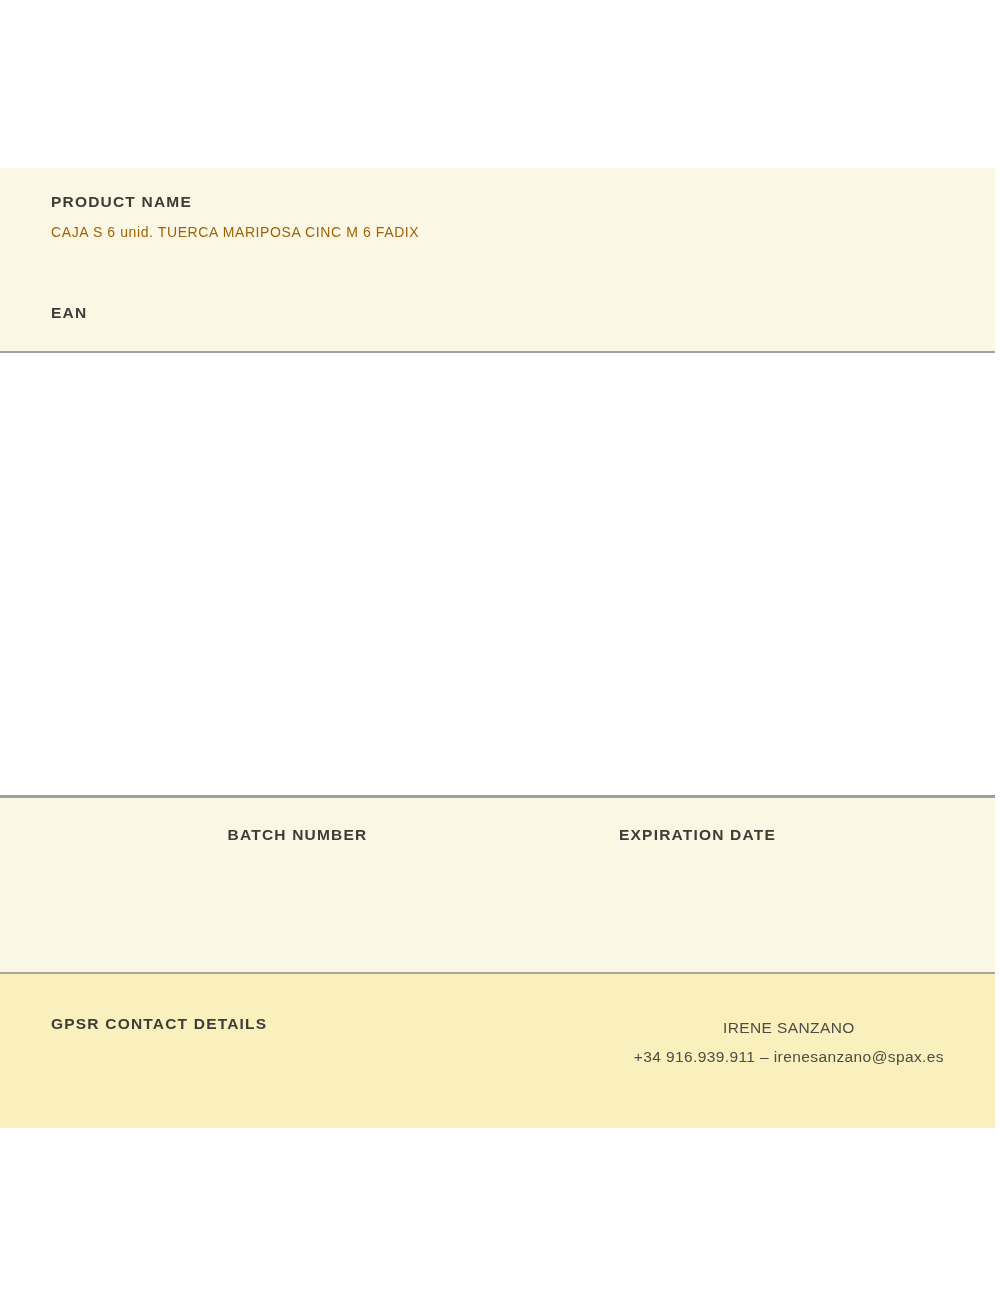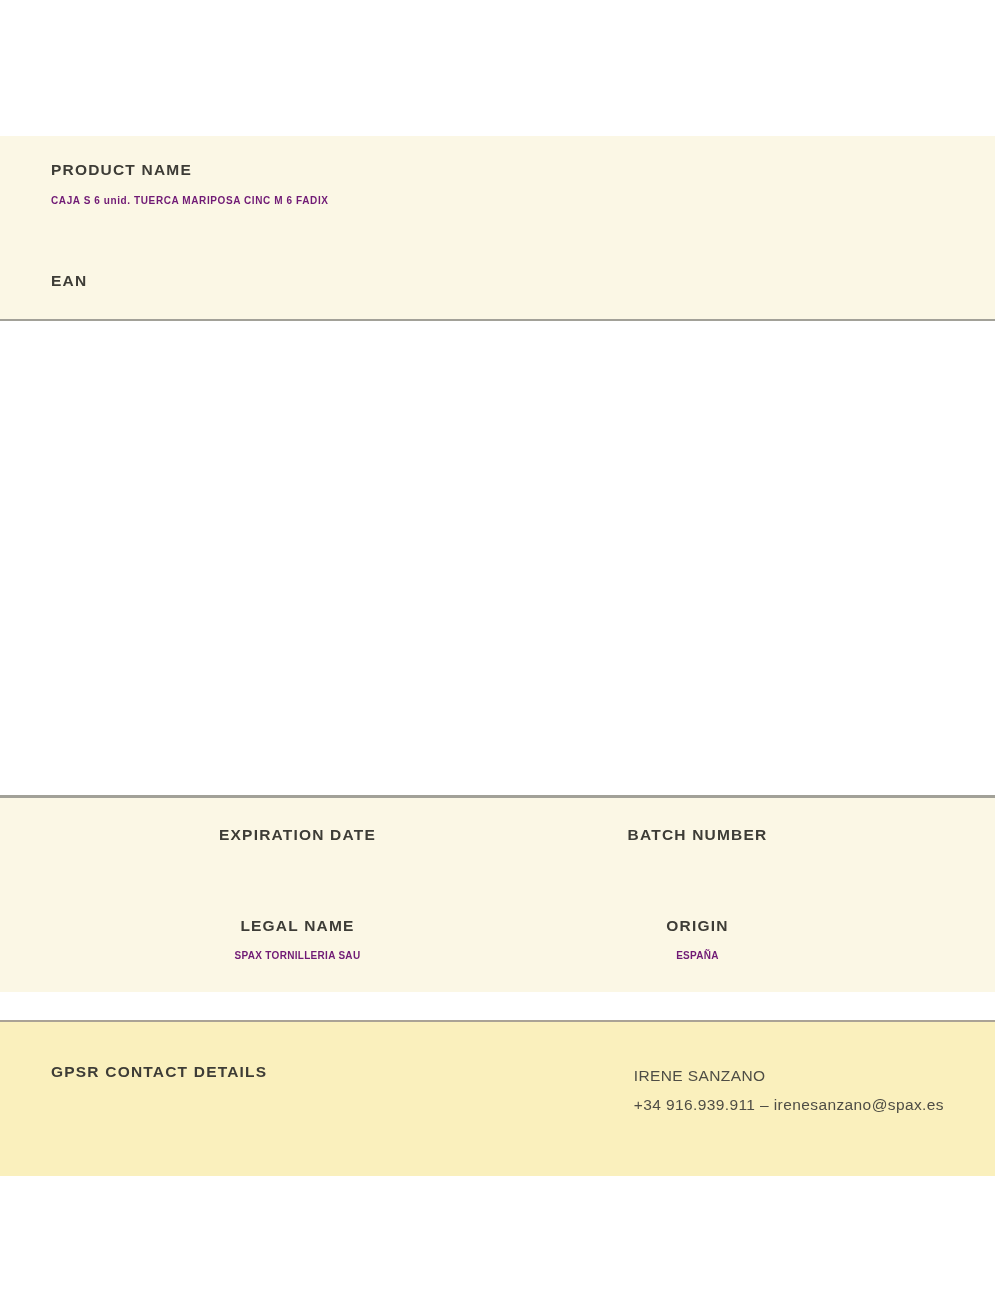--- a/index.html
+++ b/index.html
@@ -11,37 +11,37 @@
     font-family: "Liberation Sans", sans-serif;
     overflow: hidden;
   }
   .section {
     position: absolute;
     left: 0;
     width: 995px;
   }
   
   .sec-product {
-    top: 136px;
+    top: 168px;
     height: 185px;
     background: #fbf7e5;
     border-bottom: 2px solid #a2a198;
     padding: 24px 51px 0 51px;
   }
   .label {
     font-size: 15.5px;
     font-weight: bold;
     color: #3d3c36;
     letter-spacing: 1.2px;
     line-height: 19px;
   }
   .value {
-    font-size: 10px;
-    font-weight: bold;
-    color: #701a75;
+    font-size: 14px;
+    font-weight: normal;
+    color: #a16207;
     letter-spacing: 0.6px;
     line-height: 19px;
   }
   .sec-product .value { margin-top: 12px; }
   .sec-product .label-ean { margin-top: 61px; }
 
   
   .sec-batch {
     top: 795px;
     height: 197px;
@@ -56,65 +56,55 @@
   }
   .grid-2col .col {
     width: 400px;
     text-align: center;
   }
   .row-2 { margin-top: 72px; }
   .sec-batch .value { margin-top: 11px; letter-spacing: 0.3px; }
 
   
   .sec-gpsr {
-    top: 1020px;
+    top: 972px;
     height: 156px;
     background: #faf0bd;
     border-top: 2px solid #aaa396;
     padding: 40px 51px 0 51px;
     display: flex;
     justify-content: space-between;
     align-items: flex-start;
   }
   .gpsr-contact {
-    text-align: left;
+    text-align: center;
   }
   .gpsr-contact .contact-line {
     font-size: 15.5px;
     color: #4e4d45;
     letter-spacing: 0.4px;
     line-height: 28.5px;
   }
 </style>
 </head>
 <body>
 
 <div class="section sec-product">
   <div class="label">PRODUCT NAME</div>
   <div class="value">CAJA S 6 unid. TUERCA MARIPOSA CINC M 6 FADIX</div>
   <div class="label label-ean">EAN</div>
 </div>
 
 <div class="section sec-batch">
   <div class="grid-2col">
     <div class="col">
-      <div class="label">EXPIRATION DATE</div>
+      <div class="label">BATCH NUMBER</div>
     </div>
     <div class="col">
-      <div class="label">BATCH NUMBER</div>
-    </div>
-  </div>
-  <div class="grid-2col row-2">
-    <div class="col">
-      <div class="label">LEGAL NAME</div>
-      <div class="value">SPAX TORNILLERIA SAU</div>
-    </div>
-    <div class="col">
-      <div class="label">ORIGIN</div>
-      <div class="value">ESPAÑA</div>
+      <div class="label">EXPIRATION DATE</div>
     </div>
   </div>
 </div>
 
 <div class="section sec-gpsr">
   <div class="label">GPSR CONTACT DETAILS</div>
   <div class="gpsr-contact">
     <div class="contact-line">IRENE SANZANO</div>
     <div class="contact-line">+34 916.939.911 – irenesanzano@spax.es</div>
   </div>

